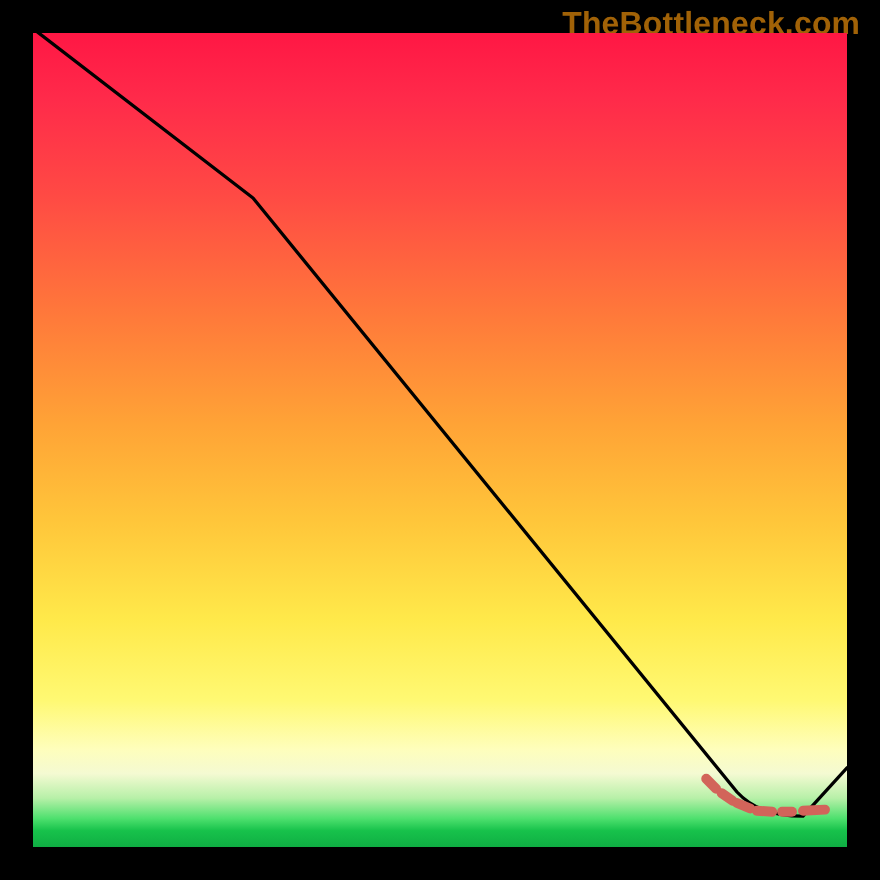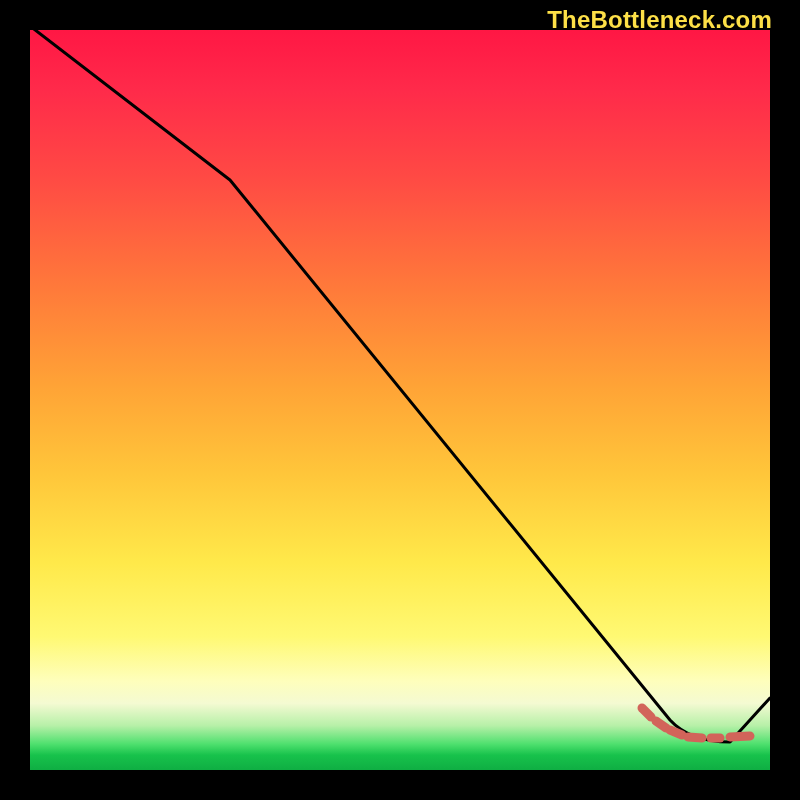--- a/index.html
+++ b/index.html
@@ -12,25 +12,25 @@
   }
   .frame {
     position: relative;
     width: 800px;
     height: 800px;
     background: #000;
   }
   .watermark {
     position: absolute;
     top: 6px;
-    right: 28px;
+    right: 18px;
     font-family: Arial, Helvetica, sans-serif;
-    font-size: 24px;
+    font-size: 29px;
     font-weight: 600;
-    color: #fde047;
+    color: #a16207;
     letter-spacing: 0.2px;
     user-select: none;
   }
   .plot {
     position: absolute;
     left: 30px;
     top: 30px;
     width: 740px;
     height: 740px;
     

